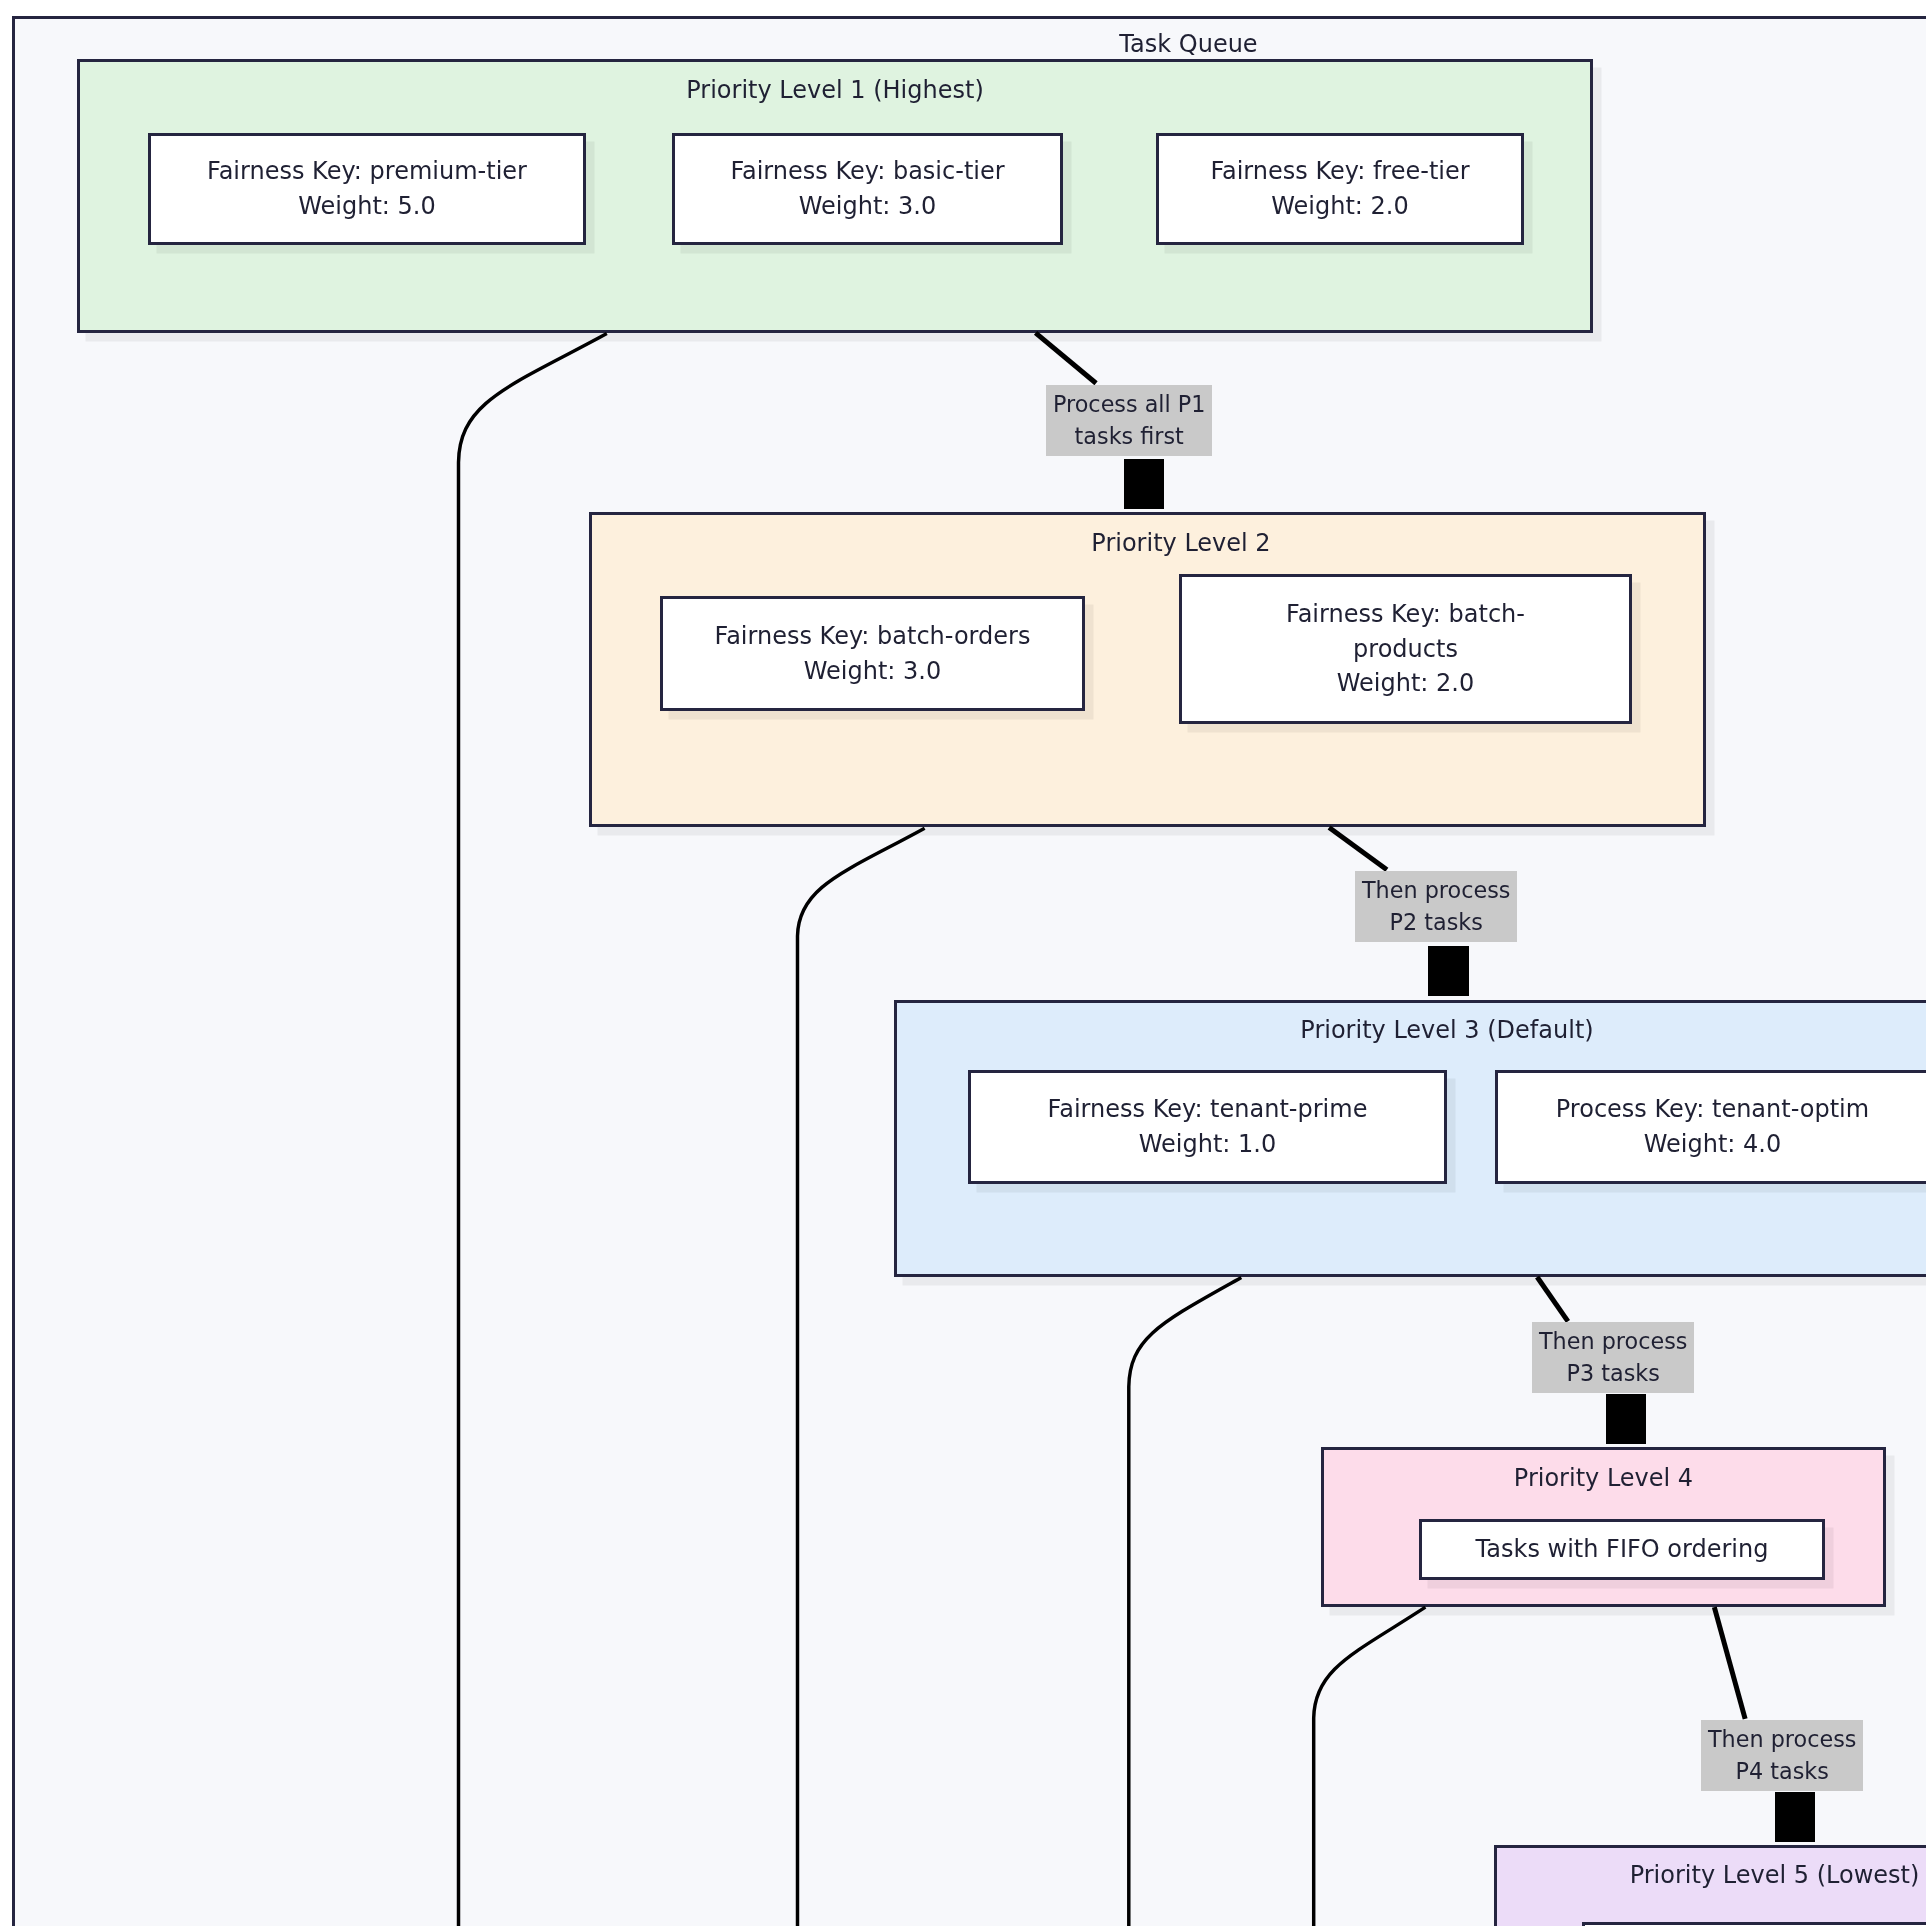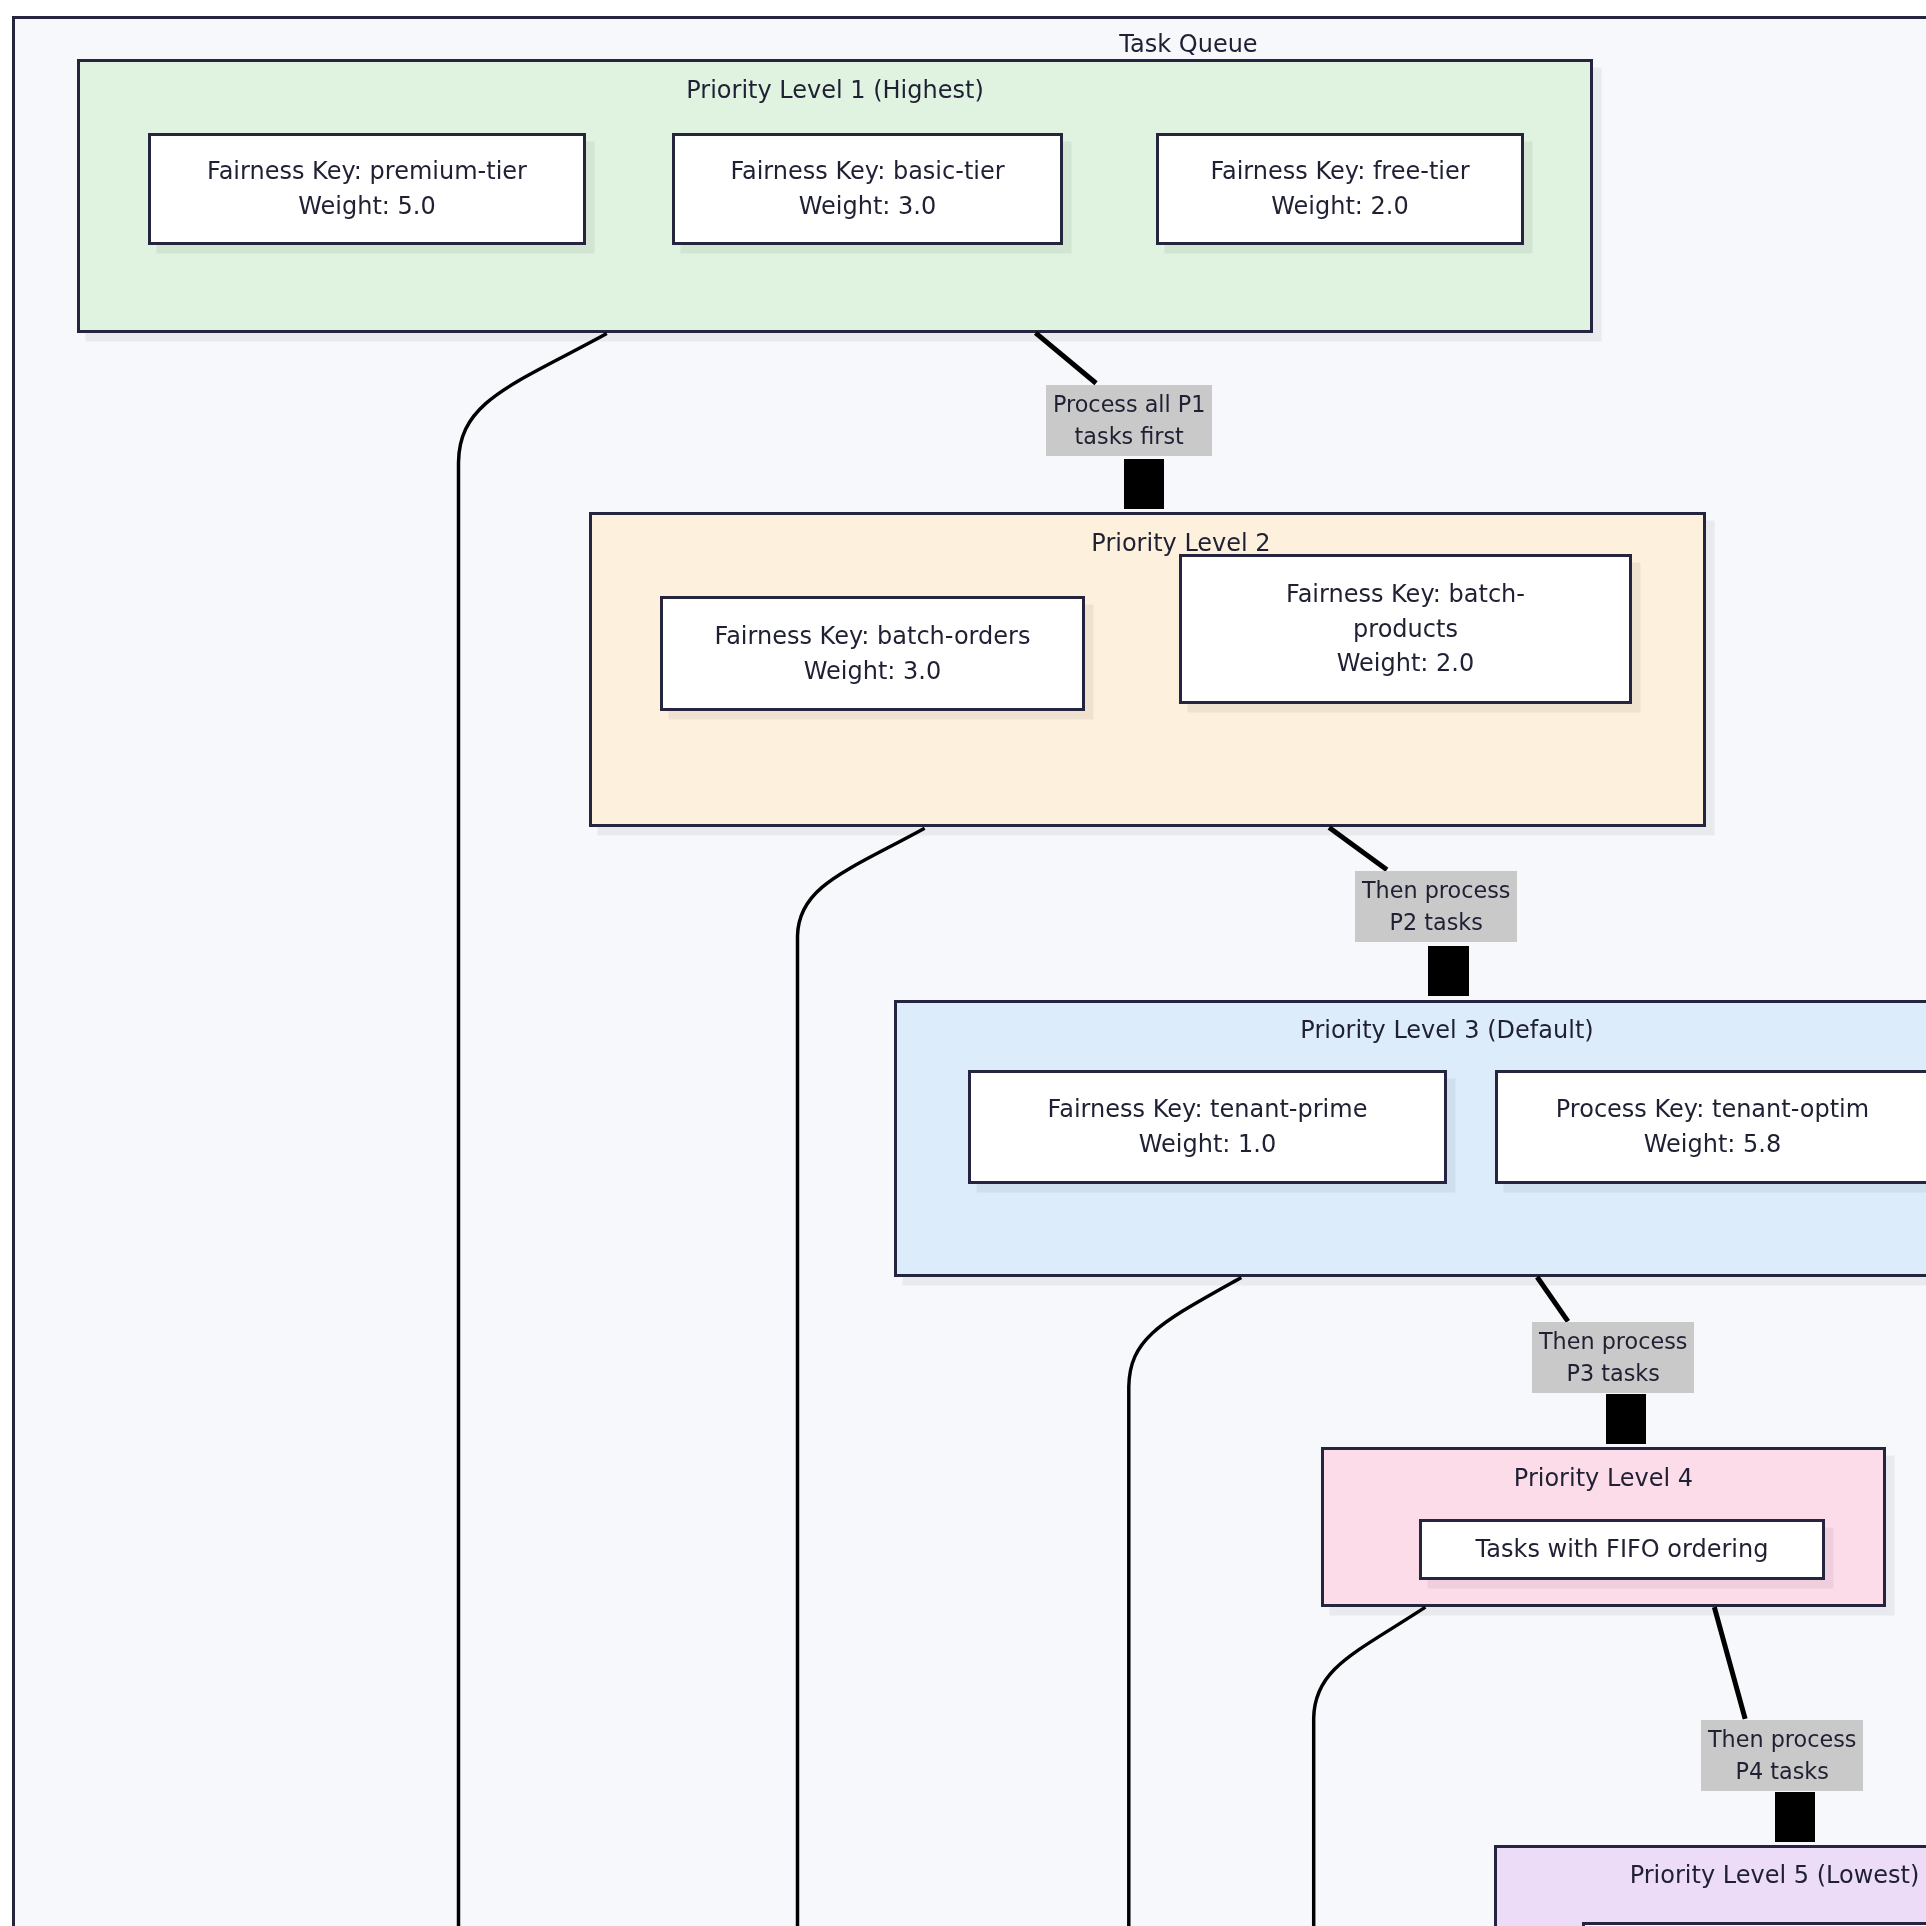--- a/index.html
+++ b/index.html
@@ -61,21 +61,21 @@
   #p4{left:1321px;top:1447px;width:565px;height:160px;background:#fddcea;}
   #p4-title{top:1464px;}
   #p5{left:1494px;top:1845px;width:561px;height:227px;background:#ecdcf8;}
   #p5-title{top:1861px;}
 
   
   #n-premium{left:148px;top:133px;width:438px;height:112px;}
   #n-basic  {left:672px;top:133px;width:391px;height:112px;}
   #n-free   {left:1156px;top:133px;width:368px;height:112px;}
   #n-border {left:660px;top:596px;width:425px;height:115px;}
-  #n-bproduct{left:1179px;top:554px;width:453px;height:150px;}
+  #n-bproduct{left:1179px;top:574px;width:453px;height:150px;}
   #n-tprime {left:968px;top:1070px;width:479px;height:114px;}
   #n-toptim {left:1495px;top:1070px;width:435px;height:114px;}
   #n-fifo4  {left:1419px;top:1519px;width:406px;height:61px;}
   #n-fifo5  {left:1582px;top:1922px;width:404px;height:69px;}
 
   
   .edgelabel{
     position:absolute;background:#c9c9c9;color:#1f2033;
     text-align:center;padding:3.9px 7px;box-sizing:border-box;
     line-height:1.42;white-space:nowrap;z-index:6;
@@ -128,21 +128,21 @@
 
   <div id="p3" class="cluster"></div>
   <div id="p3-title" class="cluster-title fs-title" style="left:894px;right:auto;width:1106px;">Priority Level 3 (Default)</div>
 
   <div id="n-tprime" class="node fs-leaf">
     <span class="leaf-line">Fairness Key: tenant-prime</span>
     <span class="leaf-line">Weight: 1.0</span>
   </div>
   <div id="n-toptim" class="node fs-leaf">
     <span class="leaf-line">Process Key: tenant-optim</span>
-    <span class="leaf-line">Weight: 5.8</span>
+    <span class="leaf-line">Weight: 4.0</span>
   </div>
 
   <div id="p4" class="cluster"></div>
   <div id="p4-title" class="cluster-title fs-title" style="left:1321px;right:auto;width:565px;">Priority Level 4</div>
   <div id="n-fifo4" class="node fs-leaf">
     <span class="leaf-line">Tasks with FIFO ordering</span>
   </div>
 
   <div id="p5" class="cluster"></div>
   <div id="p5-title" class="cluster-title fs-title" style="left:1494px;right:auto;width:561px;">Priority Level 5 (Lowest)</div>

